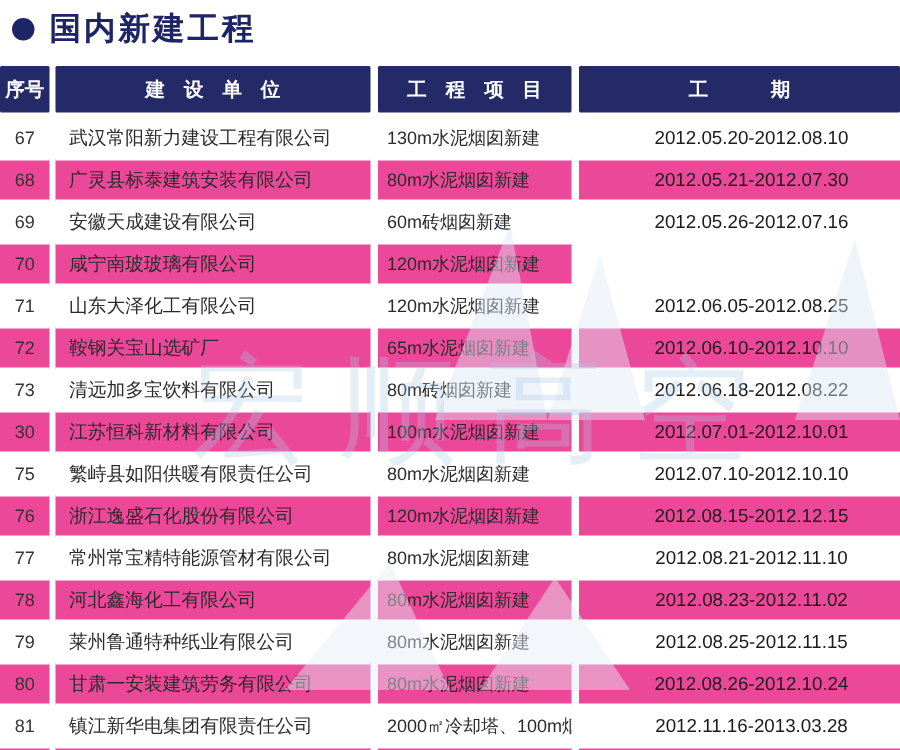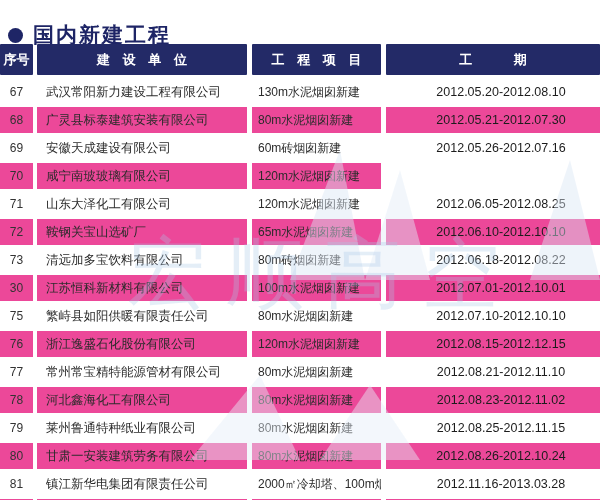--- a/index.html
+++ b/index.html
@@ -1,21 +1,21 @@
 <!DOCTYPE html>
 <html><head>
 <meta charset="utf-8">
 <style>
   html,body{margin:0;padding:0;background:#fff;}
   .page{
     position:relative;width:600px;height:500px;background:#ffffff;overflow:hidden;
     font-family:"Liberation Sans","DejaVu Sans",sans-serif;
   }
   
-  .title-bar{position:absolute;top:21px;left:8px;display:flex;align-items:center;gap:10px;}
+  .title-bar{position:absolute;top:5px;left:8px;display:flex;align-items:center;gap:10px;}
   .bullet{width:15px;height:15px;border-radius:50%;background:#1e2566;flex:0 0 auto;}
   .page-title{margin:0;font-size:21px;font-weight:bold;color:#1e2566;letter-spacing:2px;}
 
   
   .c1{width:33px;}
   .c2{width:210px;}
   .c3{width:129px;}
   .c4{width:214px;}
   .sp1{width:4px;}
   .sp2{width:5px;}

